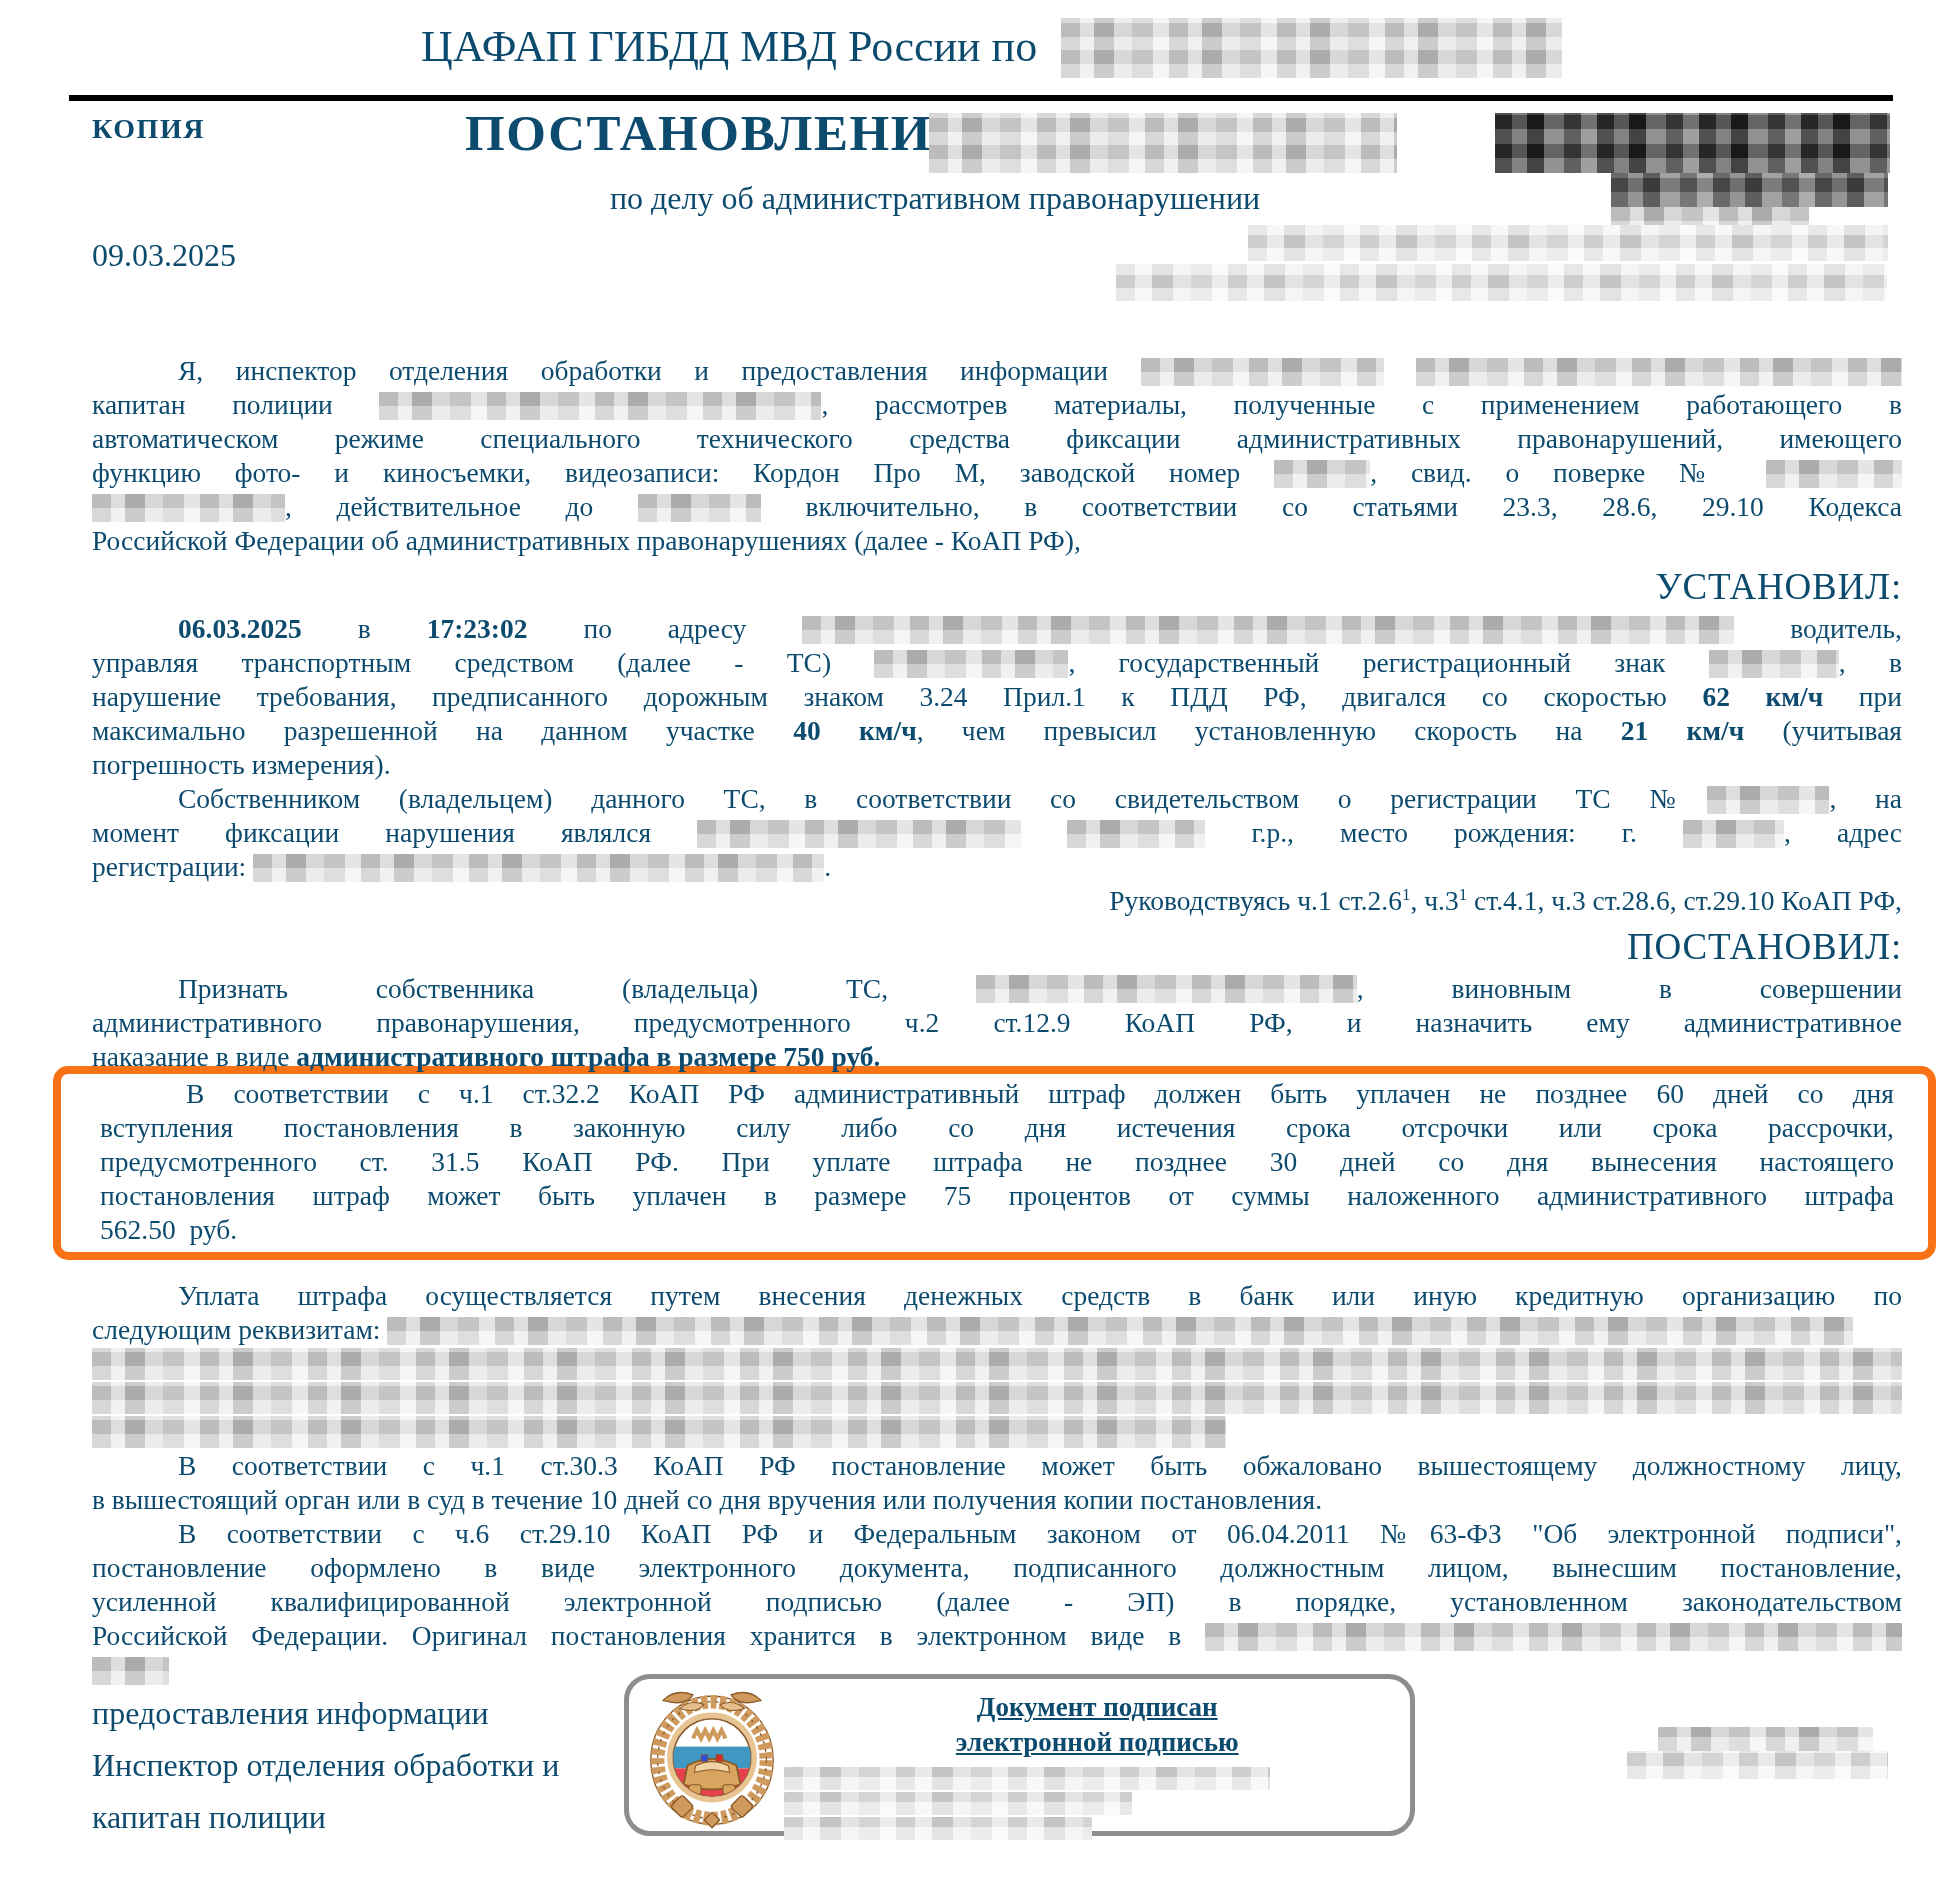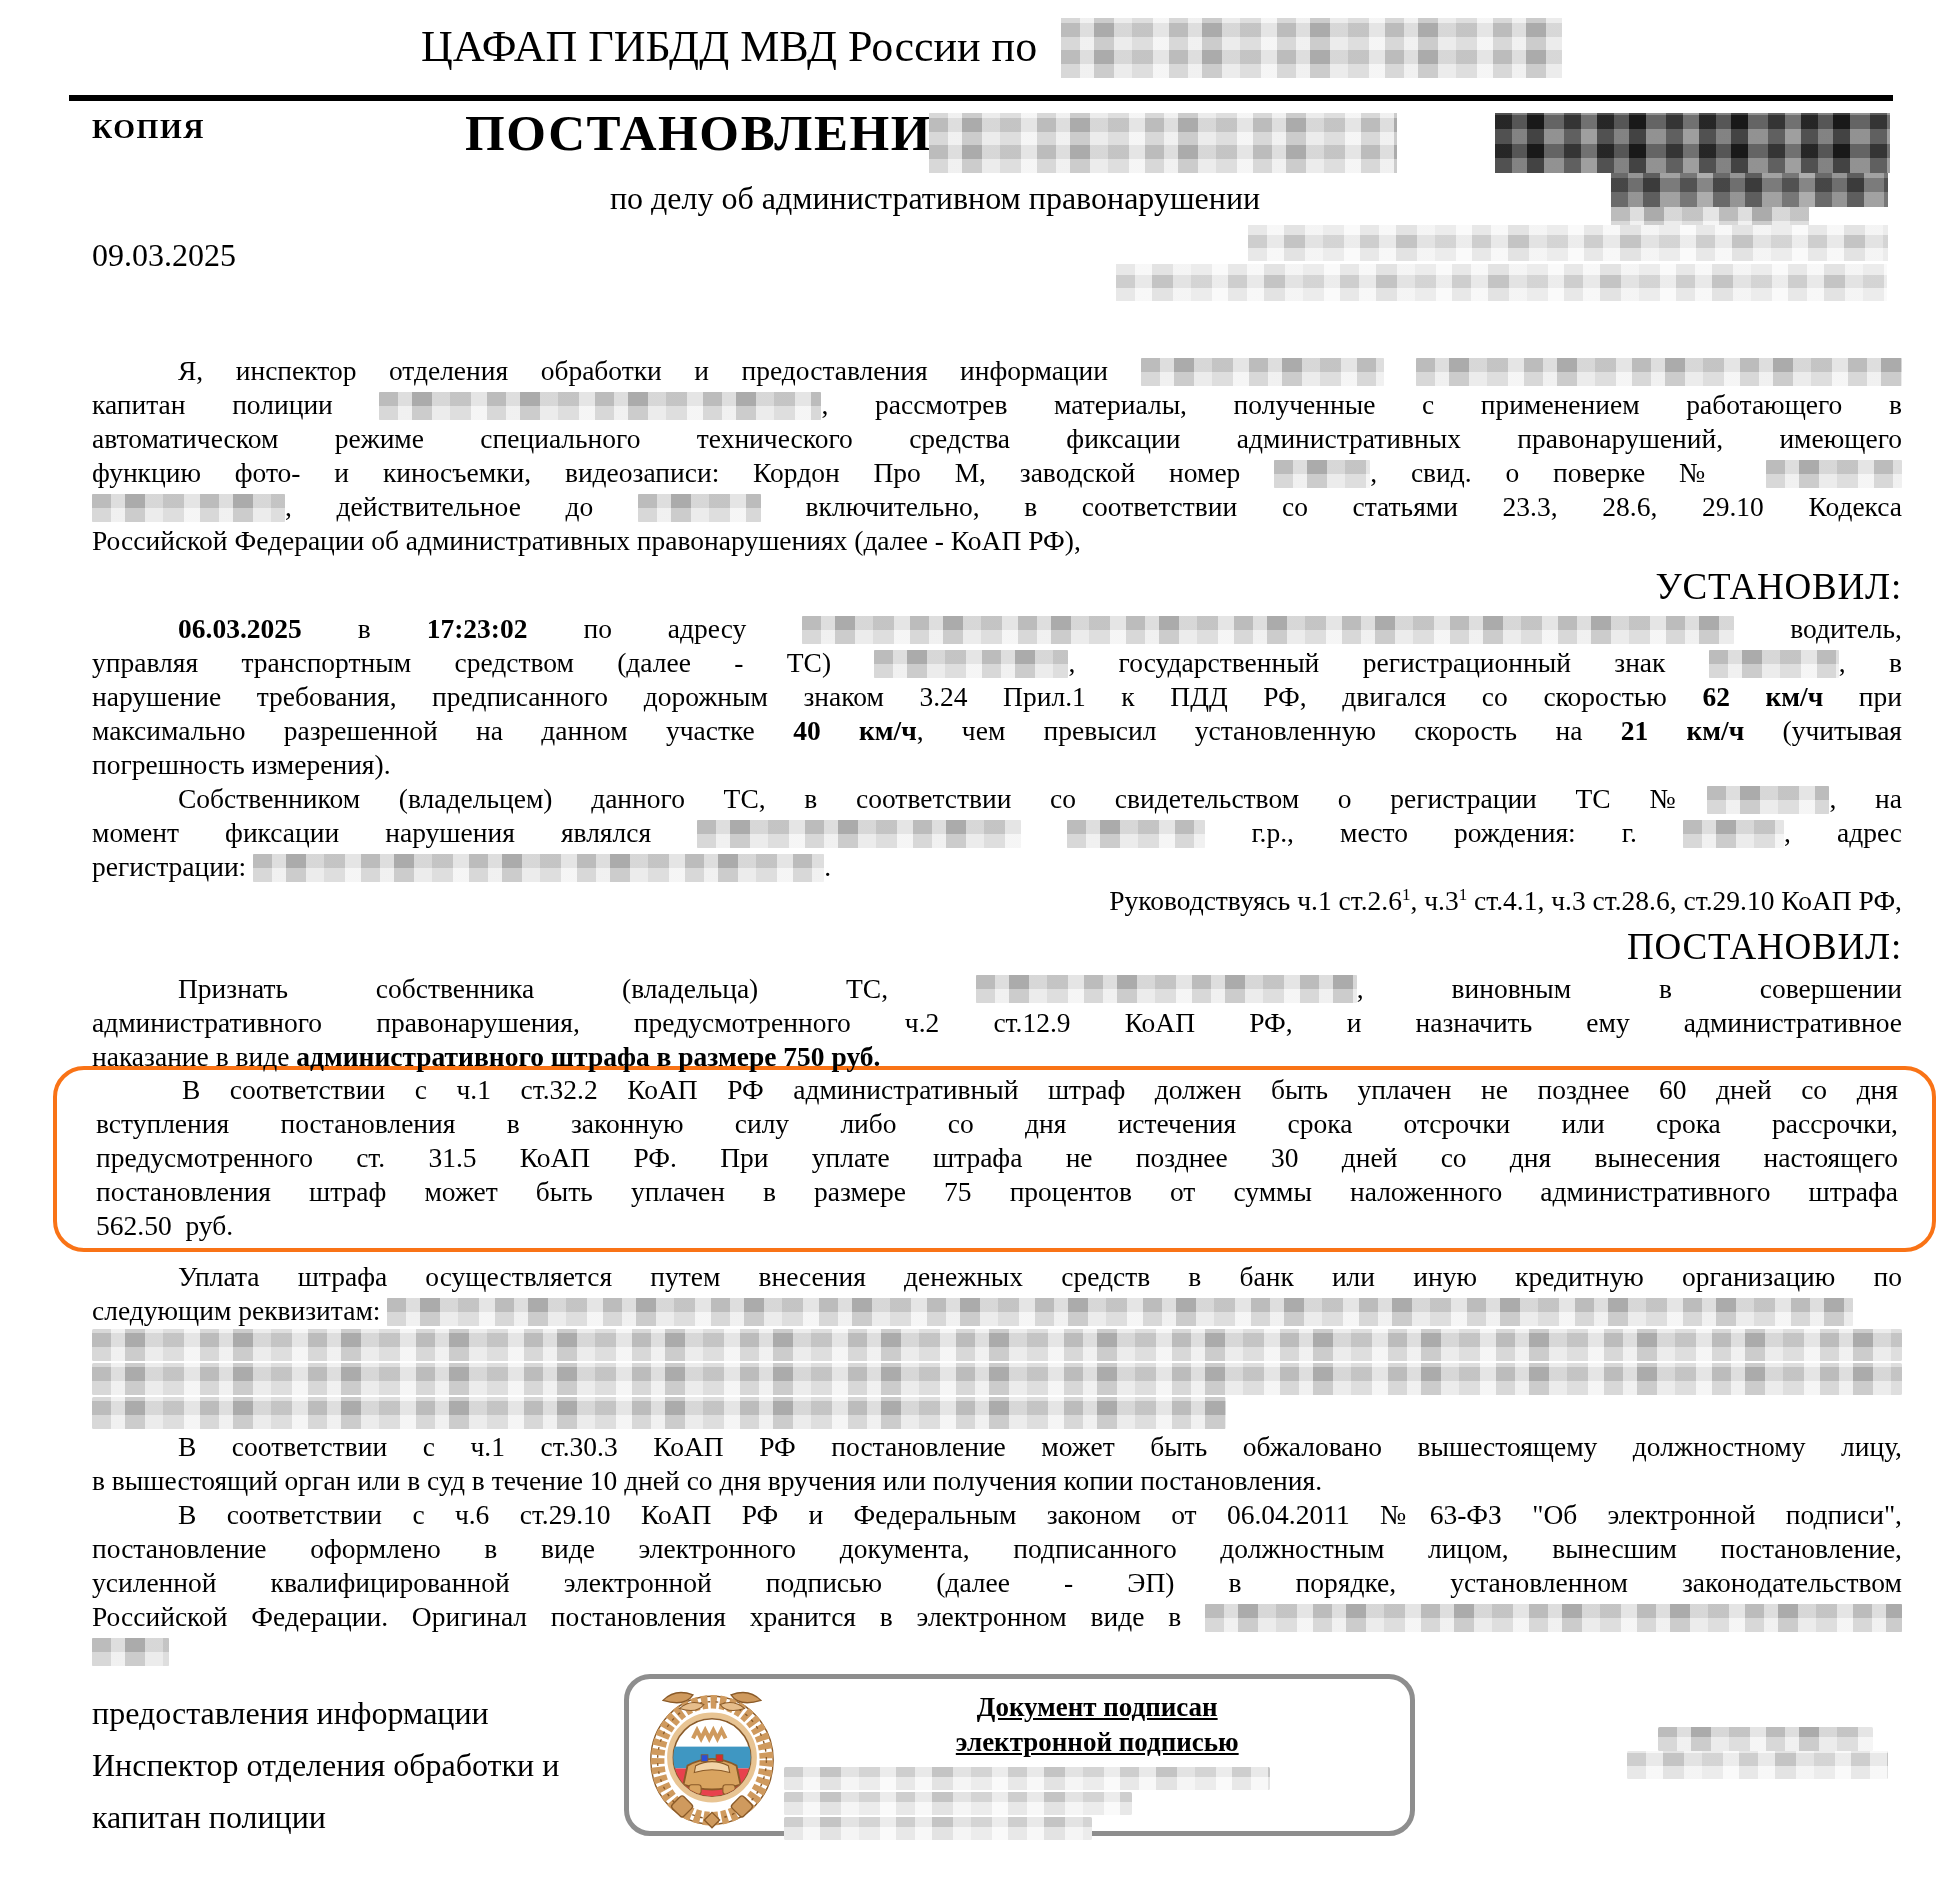--- a/index.html
+++ b/index.html
@@ -1,17 +1,17 @@
 <!DOCTYPE html>
 <html style="font-size:13px"><head>
 <meta charset="utf-8">
 <style>
   html,body{margin:0;padding:0;background:#fff;}
   .page{position:relative;width:1958px;height:1883px;background:#ffffff;overflow:hidden;
-        font-family:"Liberation Serif","DejaVu Serif",serif;color:#000000;}
+        font-family:"Liberation Serif","DejaVu Serif",serif;color:#0c4a6e;}
 
   .abs{position:absolute;}
 
   
   .org-line{left:421px;top:21px;font-size:44px;white-space:nowrap;}
   .rule{left:69px;right:65px;top:95px;height:5.7px;background:#000;}
   .copy-label{left:92px;top:113px;font-size:28px;font-weight:bold;letter-spacing:1.6px;}
   .doc-title{left:465px;top:104px;font-size:51px;font-weight:bold;letter-spacing:1.6px;white-space:nowrap;}
   .doc-subtitle{left:465px;top:180px;width:940px;text-align:center;font-size:32px;}
   .doc-date{left:92px;top:237px;font-size:32px;}
@@ -34,21 +34,21 @@
   .content{position:absolute;left:92px;top:354px;width:1810px;font-size:27.5px;line-height:34px;}
   .jline{text-align:justify;text-align-last:justify;}
   .lline{text-align:left;}
   .ind{text-indent:86px;text-align:right;}
   .content b{font-weight:bold;}
   sup{font-size:17px;vertical-align:super;line-height:0;}
   .blr{display:inline-block;height:28px;vertical-align:-5.7px;border-radius:0.8px;}
 
   .h-center{text-align:right;font-size:37px;line-height:41px;margin:8px 0 4.9px 0;letter-spacing:0.8px;}
 
-  .redbox{border:4px solid #f97316;border-radius:31px;margin:-8px -34px 8px -39px;
+  .redbox{border:8px solid #f97316;border-radius:15px;margin:-8px -34px 19px -39px;
           padding:3.2px 34px 4.9px 39px;}
 
   .blur-row{border-radius:1.6px;margin:1.6px 0;}
 
   
   .signer-title{left:92px;top:1687px;font-size:32px;line-height:52px;}
   .stamp{left:624px;top:1674px;width:791px;height:162px;border:5.7px solid #8e8e8e;border-radius:26px;
          background:#fff;box-sizing:border-box;display:flex;align-items:flex-start;text-decoration:underline;}
   .stamp-emblem{flex:0 0 auto;margin:6.5px 4.9px 0 14.6px;}
   .stamp-right{flex:1;padding-top:11.3px;}

